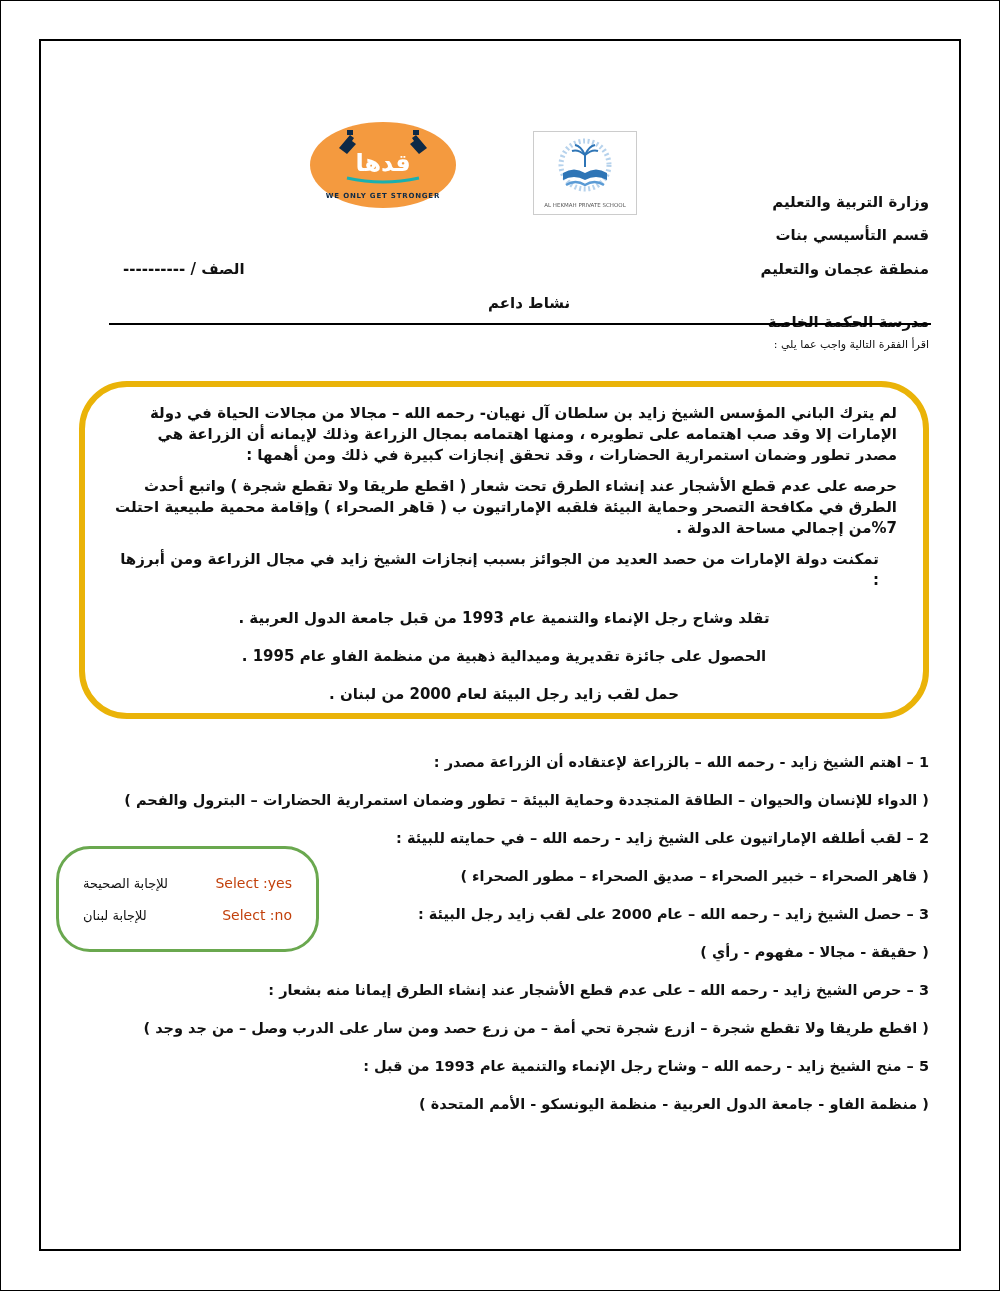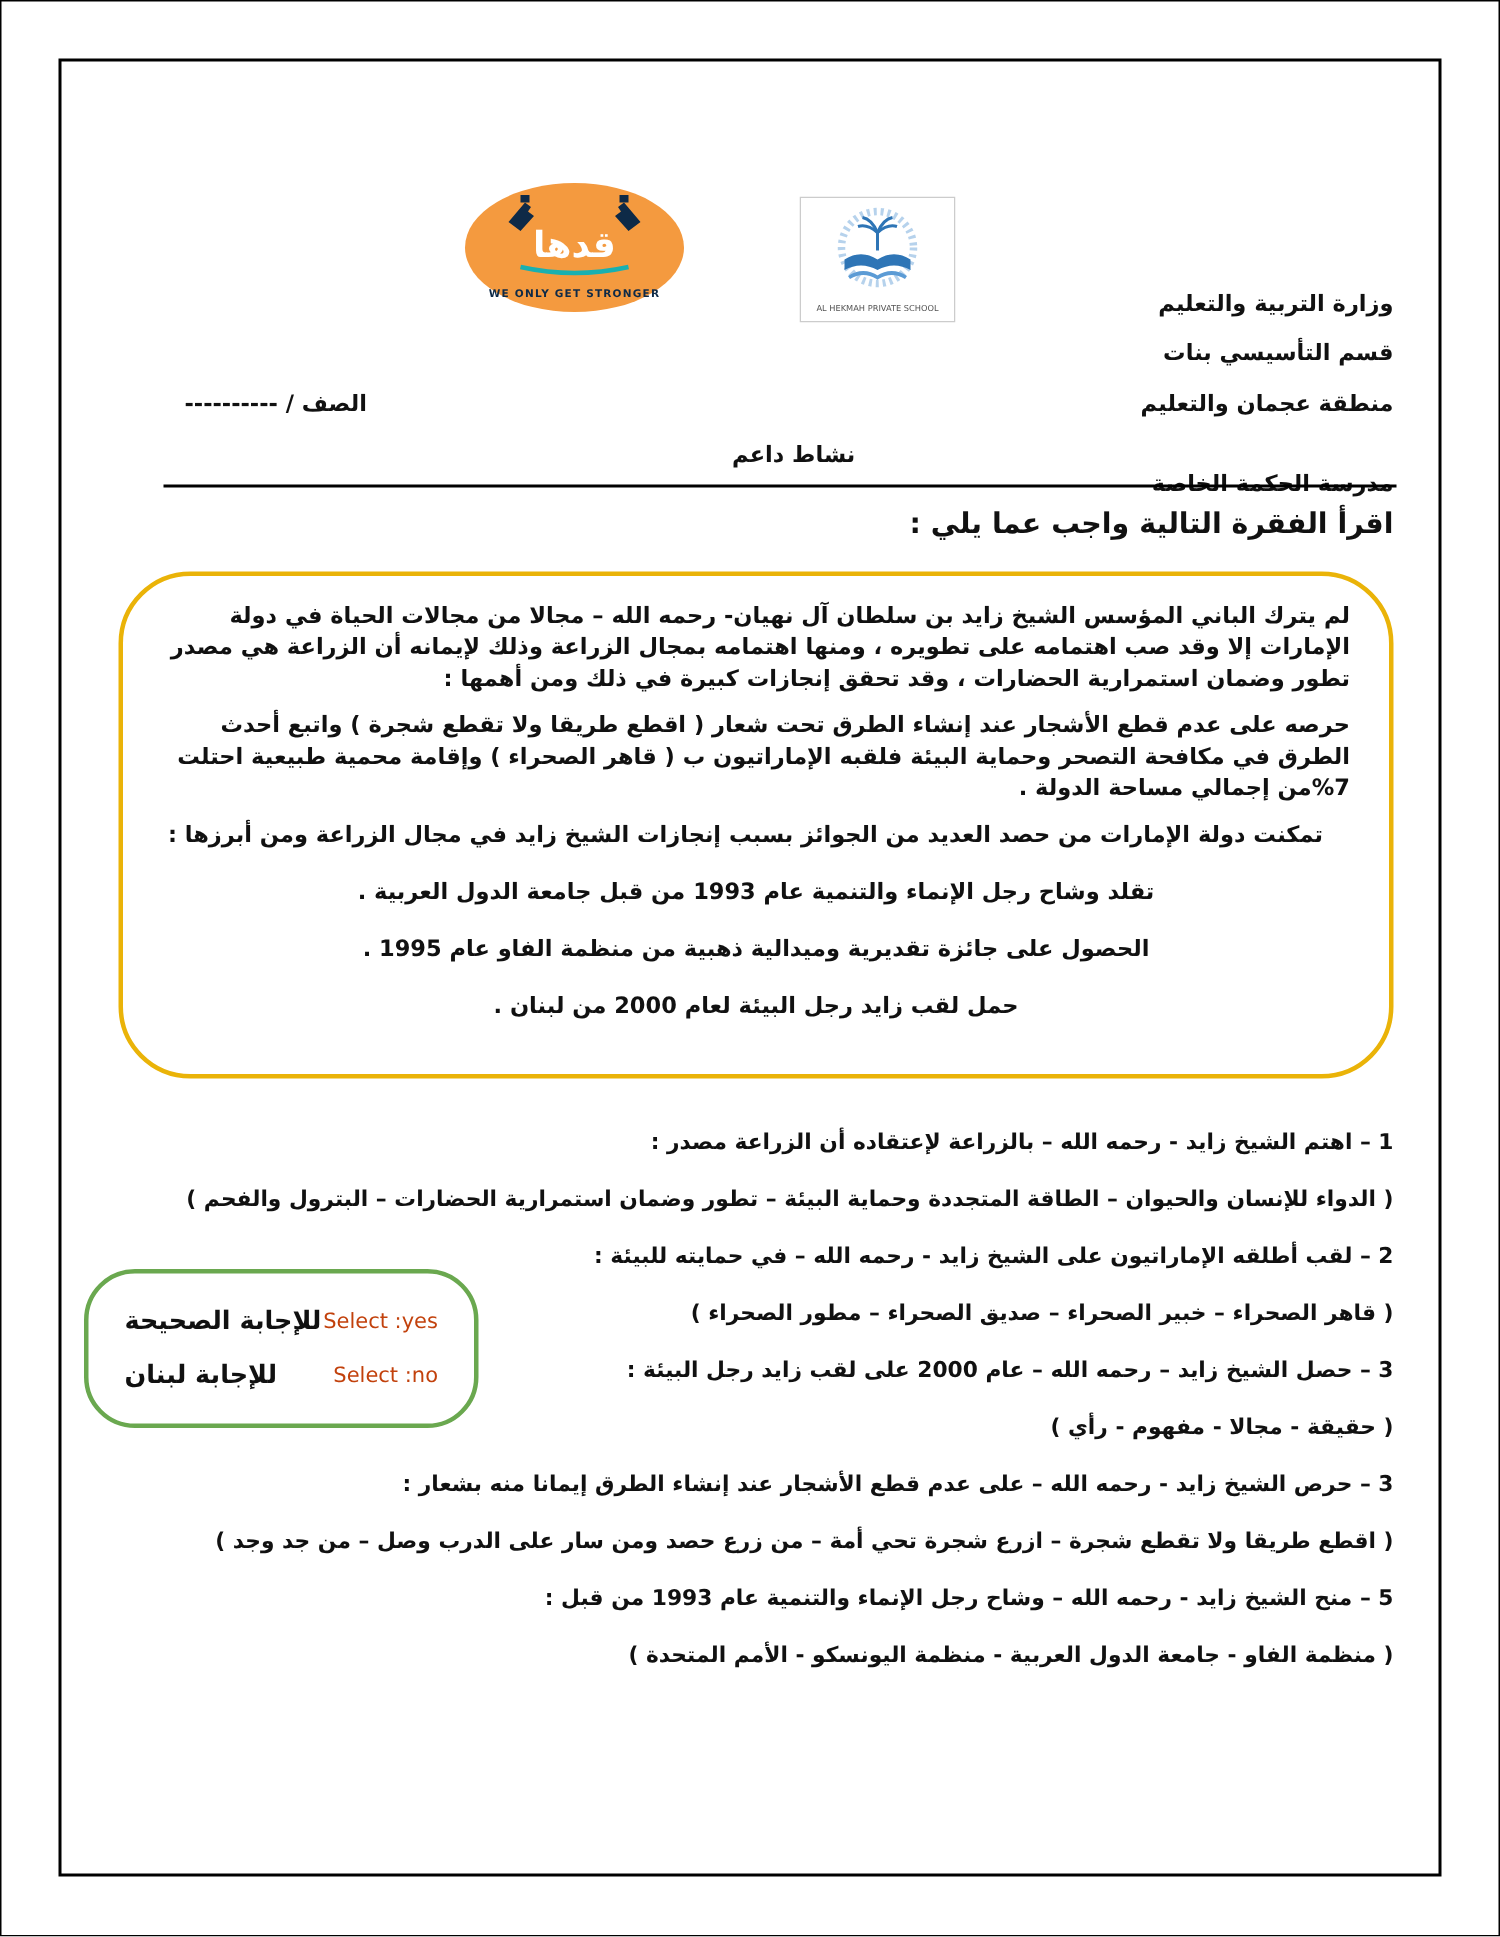--- a/index.html
+++ b/index.html
@@ -33,26 +33,26 @@
     position: absolute; left: 122px; top: 259px; direction: rtl;
     font-weight: bold; font-size: 15px; white-space: nowrap;
   }
   .h-activity {
     position: absolute; left: 487px; top: 293px; direction: rtl;
     font-weight: bold; font-size: 15px; white-space: nowrap; text-align: center;
   }
   .rule { position: absolute; left: 108px; top: 322px; width: 822px; height: 0; border-top: 2px solid #000; }
   .instruction {
     position: absolute; right: 70px; top: 337px; direction: rtl;
-    font-weight: bold; font-size: 19px; white-space: nowrap;
+    font-weight: normal; font-size: 11px; white-space: nowrap;
   }
   
   .passage {
     position: absolute; left: 78px; top: 380px; width: 850px; height: 338px;
-    box-sizing: border-box; border: 3px solid #eab308; border-radius: 48px;
+    box-sizing: border-box; border: 6px solid #eab308; border-radius: 48px;
     padding: 16px 26px 10px 26px; direction: rtl;
     font-weight: bold; font-size: 15px; line-height: 21px;
   }
   .para { margin: 0 0 10px 0; }
   .p-right { text-align: right; }
   .p-indent { padding-right: 18px; }
   .p-center { text-align: center; margin-top: 17px; }
   
   .questions {
     position: absolute; left: 70px; right: 70px; top: 750px;
@@ -60,21 +60,21 @@
   }
   .q-line { text-align: right; line-height: 22px; margin-bottom: 16px; }
   
   .key-box {
     position: absolute; left: 55px; top: 845px; width: 263px; height: 106px;
     box-sizing: border-box; border: 3px solid #6aa84f; border-radius: 34px;
     display: flex; flex-direction: column; justify-content: center; gap: 16px;
     padding: 0 24px; background: #fff;
   }
   .key-row { display: flex; flex-direction: row; justify-content: space-between; align-items: center; }
-  .key-ar { direction: rtl; font-weight: bold; font-size: 17px; text-align: center; }
+  .key-ar { direction: rtl; font-weight: normal; font-size: 13px; text-align: center; }
   .key-en { font-size: 14px; color: #c2410c; }
 </style>
 </head>
 <body>
 
 <div class="page">
   <div class="frame"></div>
 
   <div class="logo-motto">
     <svg width="148" height="88" viewBox="0 0 148 88">

